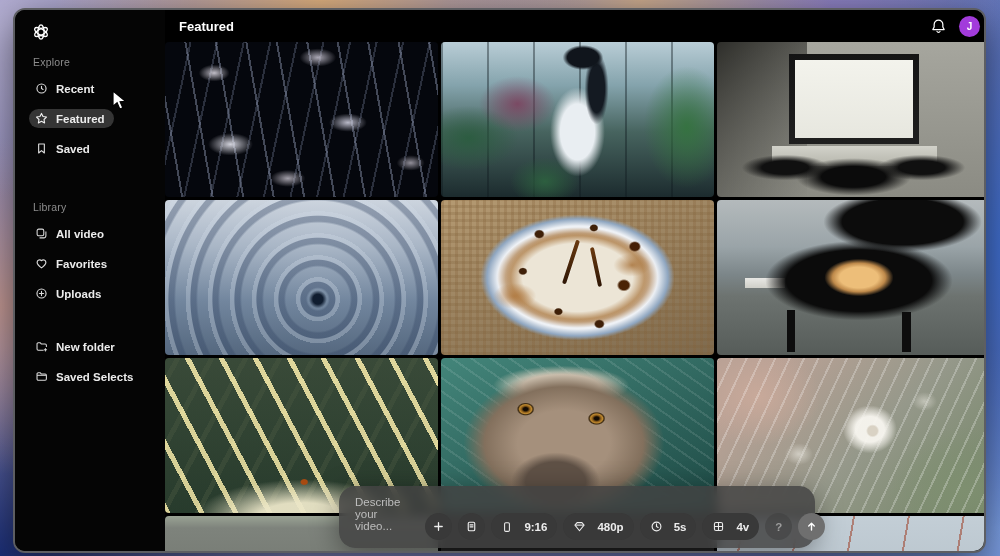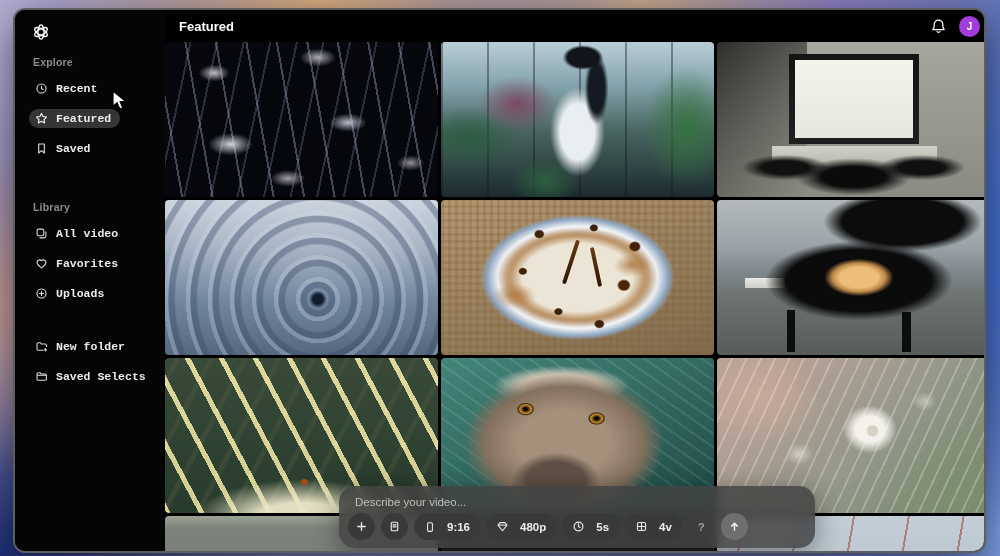--- a/index.html
+++ b/index.html
@@ -22,25 +22,25 @@
   .window {
     position:absolute; left:13px; top:8px; width:973px; height:545px;
     background:#000; border:2px solid #5d5e62; border-radius:12px;
     box-shadow:0 12px 40px rgba(0,0,0,.55);
     overflow:hidden; display:flex;
   }
 
   
   .sidebar { width:150px; flex:0 0 150px; background:#050505; padding:10px 0 0 14px; color:#e6e6e6; }
   .logo { width:20px; height:20px; margin:2px 0 14px 2px; }
-  .section-label { font-size:10.5px; color:#8d8d8d; font-weight:700; margin:10px 0 6px 4px; letter-spacing:.2px; }
+  .section-label { font-size:10.5px; color:#8d8d8d; font-weight:400; margin:10px 0 6px 4px; letter-spacing:.2px; }
   .nav-item {
     display:flex; align-items:center; gap:8px; height:19px; padding:0 9px 0 6px;
     margin:11px 0; width:max-content; border-radius:10px;
-    font-size:11.5px; font-weight:700; color:#ececec; cursor:default;font-family:Liberation Mono, monospace;
+    font-size:11.5px; font-weight:700; color:#ececec; cursor:default;
   }
   .nav-item.active { background:#353535; }
   .nav-item .nicon { display:flex; width:13px; height:13px; }
   .nav-gap { height:12px; }
   .nav-gap-lg { height:22px; }
 
   
   .main { flex:1; display:flex; flex-direction:column; background:#000; position:relative; }
   .topbar { height:32px; display:flex; align-items:center; padding:0 10px 0 14px; flex:0 0 32px; }
   .page-title { font-size:13px; font-weight:700; color:#fff; }
@@ -157,21 +157,21 @@
   .thumb-dark-clip { background:linear-gradient(#232323,#141414); }
   .thumb-red-reeds { background:
     repeating-linear-gradient(100deg, transparent 0 26px, rgba(158,64,40,.55) 26px 28px, transparent 28px 54px),
     linear-gradient(180deg, #c3ced6, #a9b6bf); }
 
   
   .composer {
     position:absolute; left:324px; top:476px; width:476px; height:62px;
     border-radius:16px; background:rgba(66,66,66,.84);
     backdrop-filter:blur(6px); box-shadow:0 6px 28px rgba(0,0,0,.4);
-    display:flex; flex-direction:column; z-index:20;
+    display:flex; flex-direction:row; z-index:20;
   }
   .prompt-text { padding:10px 16px 0; font-size:11.5px; color:#bdbdbd; }
   .chips-row { margin-top:auto; display:flex; align-items:center; gap:6px; padding:0 9px 8px; }
   .chip {
     height:27px; border-radius:14px; background:#393939; color:#ededed;
     font-size:11.5px; font-weight:700; display:inline-flex; align-items:center;
     gap:11px; padding:0 10px; cursor:default; white-space:nowrap;
   }
   .chip.circle { width:27px; flex:0 0 27px; padding:0; justify-content:center; border-radius:50%; }
   .chip.help { background:rgba(64,64,64,.55); color:#9c9c9c; font-weight:600; }

